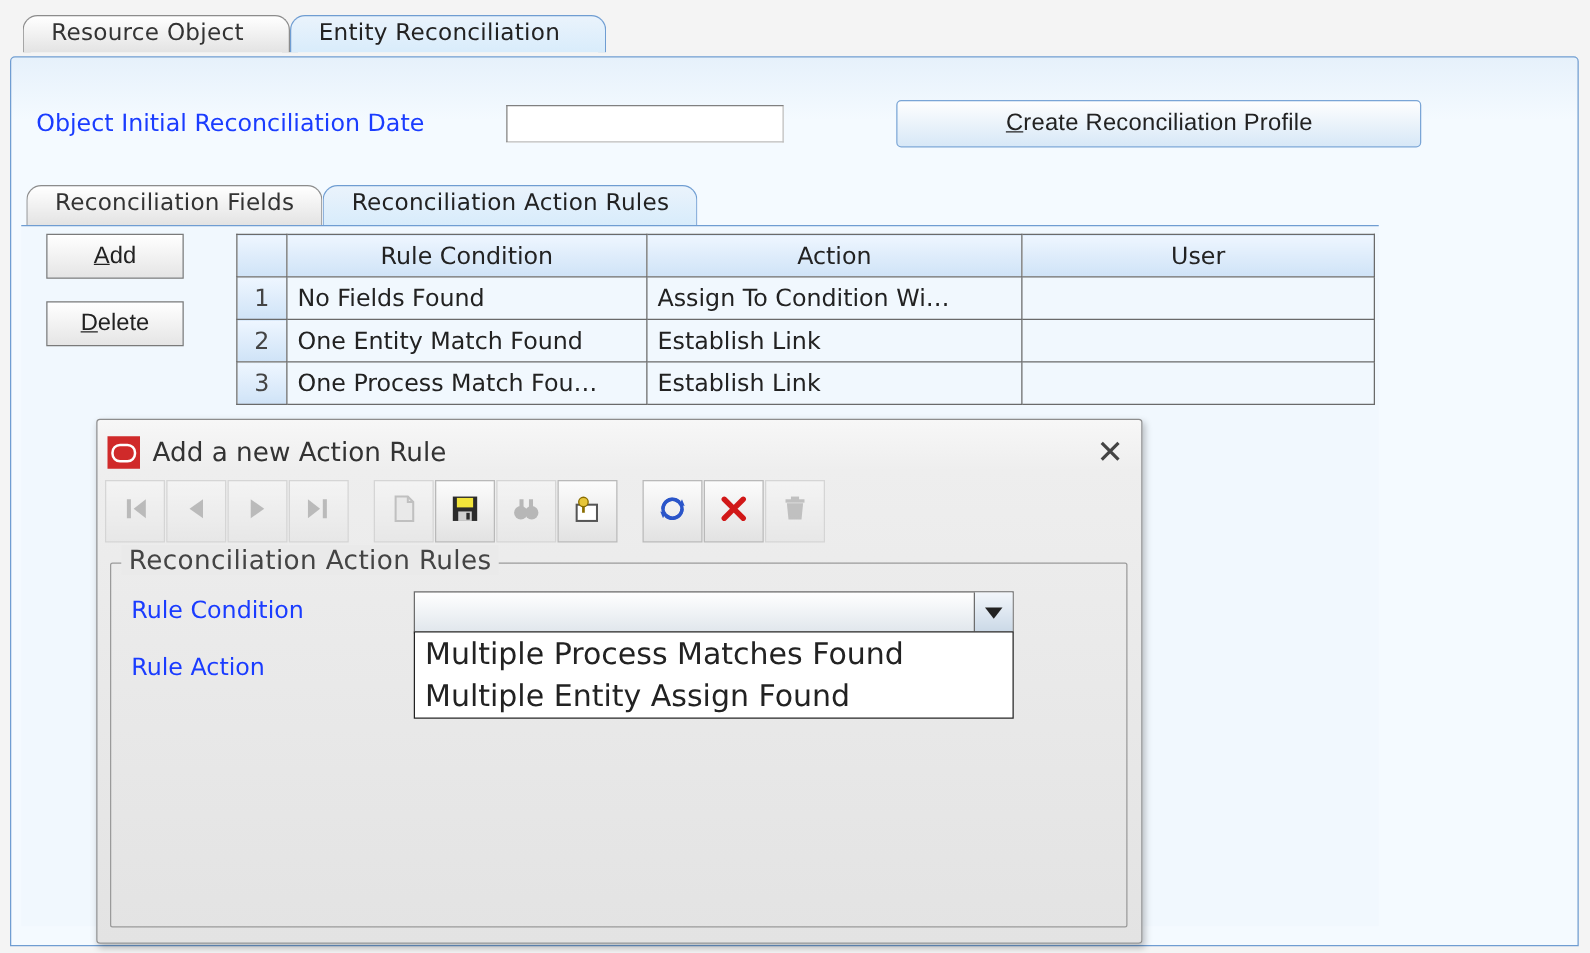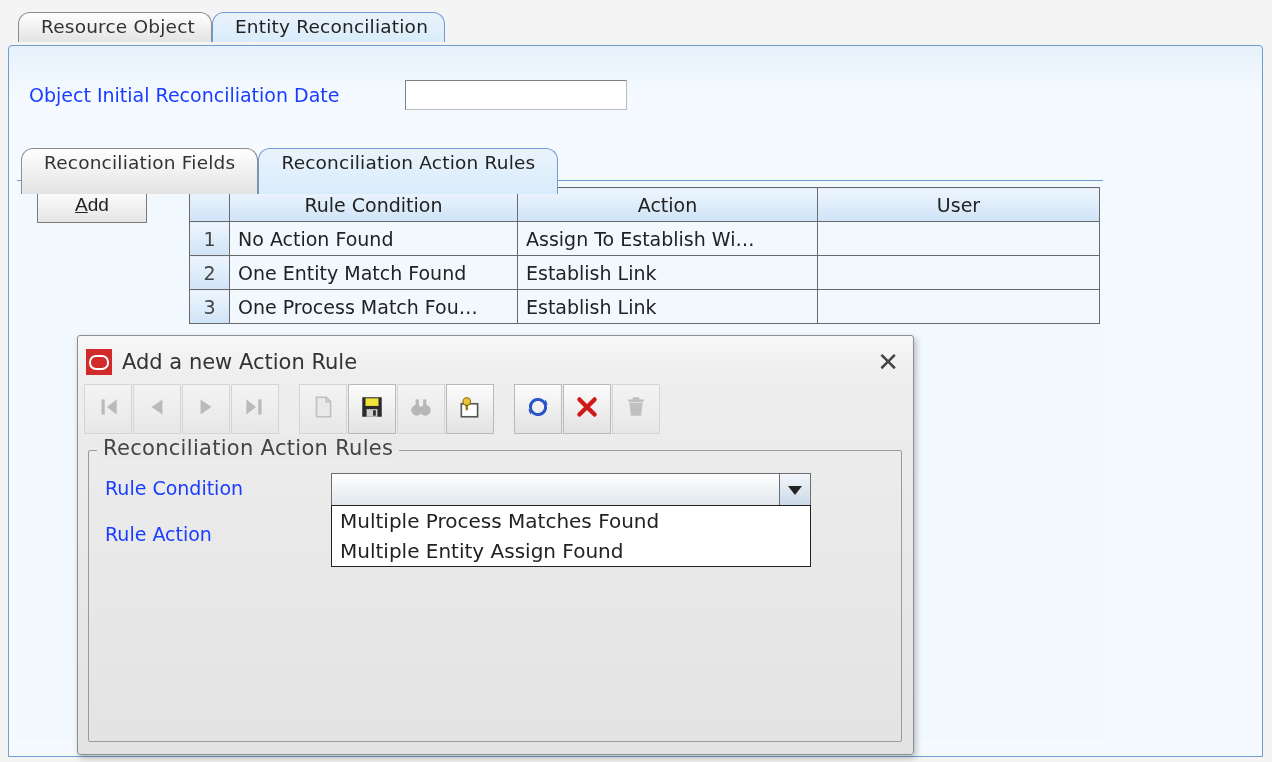--- a/index.html
+++ b/index.html
@@ -18,21 +18,21 @@
     left: 18px; top: 12px;
     display: flex;
     align-items: flex-end;
     z-index: 2;
   }
   .outer-tab {
     border: 1.5px solid #8c8c8c;
     border-bottom: none;
     border-top-left-radius: 12px;
     border-top-right-radius: 12px;
-    padding: 3px 16px 5px 22px;
+    padding: 3px 36px 5px 22px;
     margin-right: 0;
     background: #efefef;
     color: #333;
     cursor: default;
     letter-spacing: .2px;
   }
   .outer-tab.inactive {
     background: linear-gradient(to bottom, #fff, #e3e3e3);
   }
   .outer-tab.active {
@@ -94,21 +94,21 @@
     left: 12px; top: 102px;
     display: flex;
     align-items: flex-end;
     z-index: 2;
   }
   .inner-tab {
     border: 1.5px solid #8c8c8c;
     border-bottom: none;
     border-top-left-radius: 12px;
     border-top-right-radius: 12px;
-    padding: 3px 22px 21px 22px;
+    padding: 3px 22px 7px 22px;
     background: linear-gradient(to bottom, #fff, #e3e3e3);
     color: #333;
     cursor: default;
     letter-spacing: .2px;
   }
   .inner-tab.active {
     background: linear-gradient(to bottom, #eaf3fc, #d8ecfb);
     border-color: #6f9dd2;
     color: #222;
   }
@@ -303,21 +303,21 @@
   .combo-popup {
     position: absolute;
     left: -1px; top: 31px;
     width: 478px;
     border: 1.5px solid #222;
     background: #fff;
     z-index: 5;
   }
   .combo-option {
     padding: 3px 8px;
-    font-size: 20px;
+    font-size: 24px;
     cursor: pointer;
   }
 
 </style>
 </head>
 <body>
 
 <div class="outer-tab-strip">
   <div class="outer-tab inactive">
     <span>Resource Object</span>
@@ -325,35 +325,41 @@
   <div class="outer-tab active">
     <span>Entity Reconciliation</span>
   </div>
 </div>
 
 <div class="outer-panel">
 
   <div class="top-row">
     <span class="form-label">Object Initial Reconciliation Date</span>
     <input type="text" class="text-input" value="" style="">
+    <button class="big-button">
+      <span class="ul">C</span><span>reate Reconciliation Profile</span>
+    </button>
   </div>
 
   <div class="inner-tab-strip">
     <div class="inner-tab">
       <span>Reconciliation Fields</span>
     </div>
     <div class="inner-tab active">
       <span>Reconciliation Action Rules</span>
     </div>
   </div>
 
   <div class="inner-panel">
 
     <button id="btn-add" class="side-btn">
       <span class="ul">A</span><span>dd</span>
+    </button>
+    <button id="btn-delete" class="side-btn">
+      <span class="ul">D</span><span>elete</span>
     </button>
 
     <div class="tbl-wrap">
       <table class="grid">
         <colgroup>
           <col class="c-corner">
             <col class="c-rule">
             <col class="c-action">
             <col class="c-user">
         </colgroup>
@@ -361,22 +367,22 @@
           <tr>
             <th class="corner"></th>
             <th>Rule Condition</th>
             <th>Action</th>
             <th>User</th>
           </tr>
         </thead>
         <tbody>
           <tr>
             <td class="rownum">1</td>
-            <td>No Action Found</td>
-            <td>Assign To Establish Wi…</td>
+            <td>No Fields Found</td>
+            <td>Assign To Condition Wi…</td>
             <td></td>
           </tr>
           <tr>
             <td class="rownum">2</td>
             <td>One Entity Match Found</td>
             <td>Establish Link</td>
             <td></td>
           </tr>
           <tr>
             <td class="rownum">3</td>

